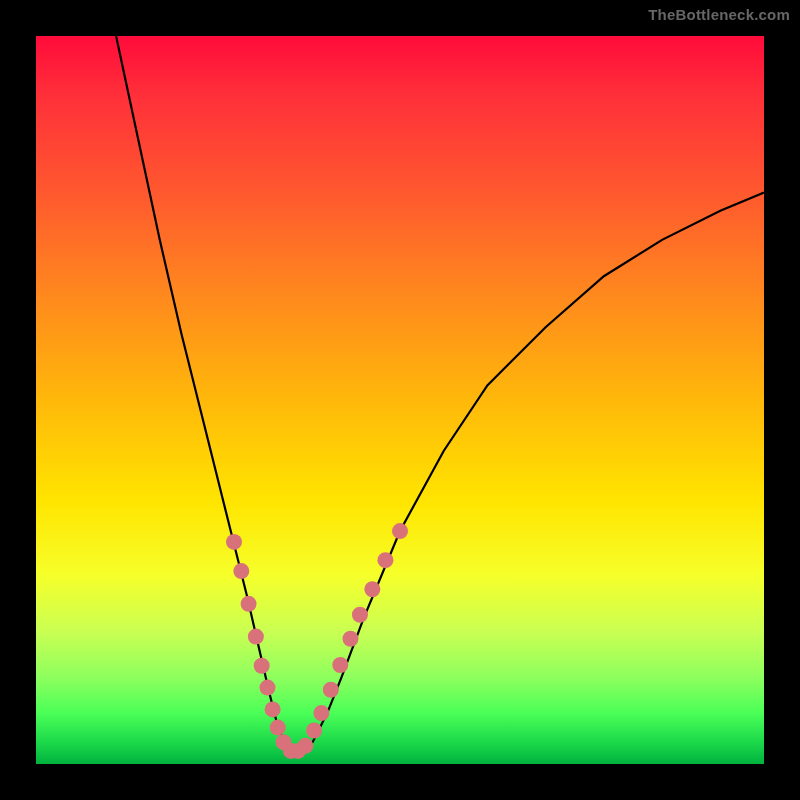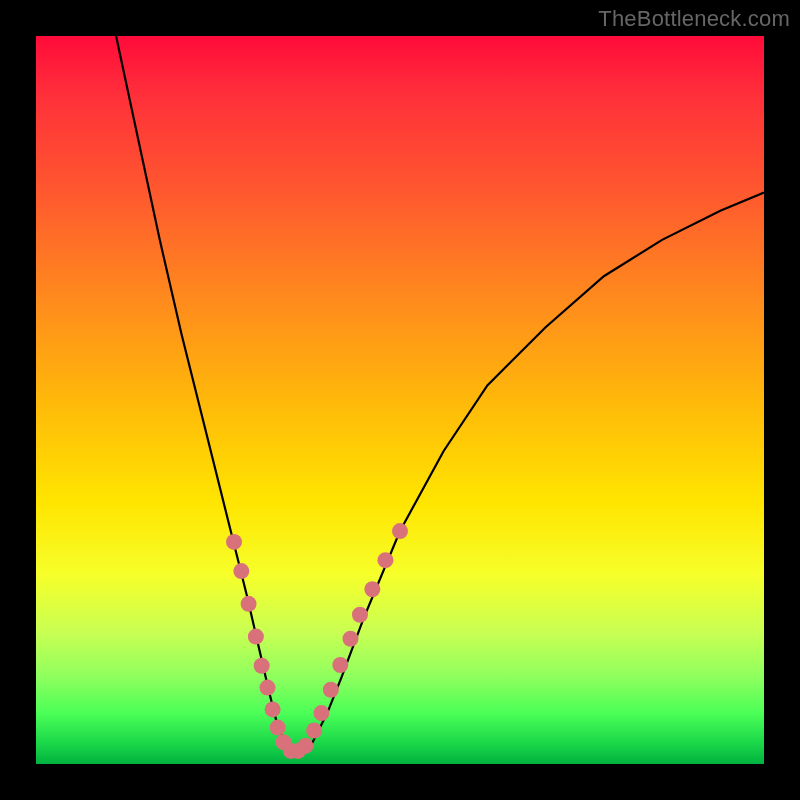--- a/index.html
+++ b/index.html
@@ -15,22 +15,22 @@
     position: relative;
     width: 800px;
     height: 800px;
     background: #000;
   }
   .watermark {
     position: absolute;
     top: 6px;
     right: 10px;
     color: #666;
-    font-size: 22px;
-    font-weight: 400;
+    font-size: 15px;
+    font-weight: 700;
     letter-spacing: 0.2px;
     user-select: none;
   }
   
   .plot {
     position: absolute;
     left: 36px;
     top: 36px;
     width: 728px;   
     height: 728px;

